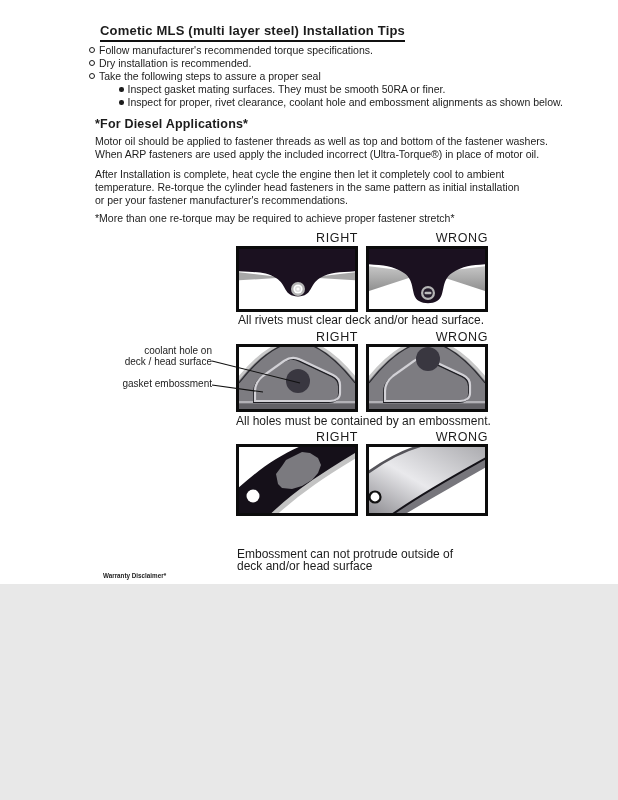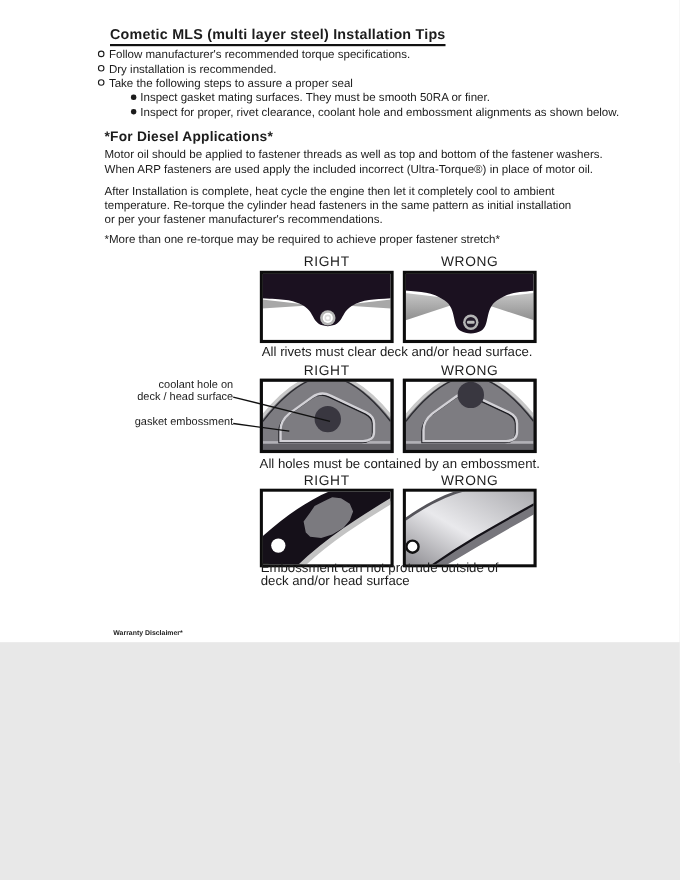--- a/index.html
+++ b/index.html
@@ -14,27 +14,27 @@
     border-bottom:2px solid #111;padding-bottom:2px;letter-spacing:.2px;
   }
   .bullets{top:44px;left:89px;font-size:10.5px;line-height:13px;}
   .brow{white-space:nowrap;}
   .obull{display:inline-block;width:4px;height:4px;border:1px solid #1c1c1c;border-radius:50%;margin-right:4px;vertical-align:1.5px;}
   .fbull{display:inline-block;width:4.5px;height:4.5px;background:#1c1c1c;border-radius:50%;margin-right:4px;vertical-align:1.5px;}
   .sub{padding-left:30px;}
   .h2{top:117px;left:95px;font-size:12.5px;font-weight:bold;letter-spacing:.2px;}
   .para{left:95px;font-size:10.5px;line-height:13.2px;white-space:nowrap;}
   .p1{top:135px;} .p2{top:168px;} .note{top:212px;}
-  .dlabel{font-size:12.5px;letter-spacing:.6px;text-align:center;width:122px;white-space:nowrap;}
+  .dlabel{font-size:12.5px;letter-spacing:.6px;text-align:right;width:122px;white-space:nowrap;}
   .r1{top:231px;} .r2{top:330px;} .r3{top:430px;}
   .colL{left:236px;} .colR{left:366px;}
   .dbox{width:122px;box-sizing:border-box;line-height:0;}
   .b1{top:246px;height:66px;} .b2{top:344px;height:68px;} .b3{top:444px;height:72px;}
   .caption{font-size:12px;line-height:12px;white-space:nowrap;}
-  .cap1{top:314px;left:238px;} .cap2{top:415px;left:236px;} .cap3{top:510px;left:237px;white-space:normal;width:230px;}
+  .cap1{top:314px;left:238px;} .cap2{top:415px;left:236px;} .cap3{top:548px;left:237px;white-space:normal;width:230px;}
   .ann{font-size:10px;line-height:11.2px;text-align:right;width:97px;left:115px;}
   .ann1{top:345px;} .ann2{top:378px;}
   .leaders{top:345px;left:205px;z-index:6;}
   .fineprint{top:573px;left:103px;width:414px;font-size:6.3px;line-height:6.6px;color:#222;}
   .fineprint .fh{font-weight:bold;margin:0 0 6.5px 0;}
   .fineprint p{margin:0 0 6.5px 0;}
   .fineprint p.tight{margin-bottom:0;}
   .doccode{top:756px;left:388px;font-size:12px;letter-spacing:.3px;color:#ec4899;}
   svg{display:block;}
 </style>

